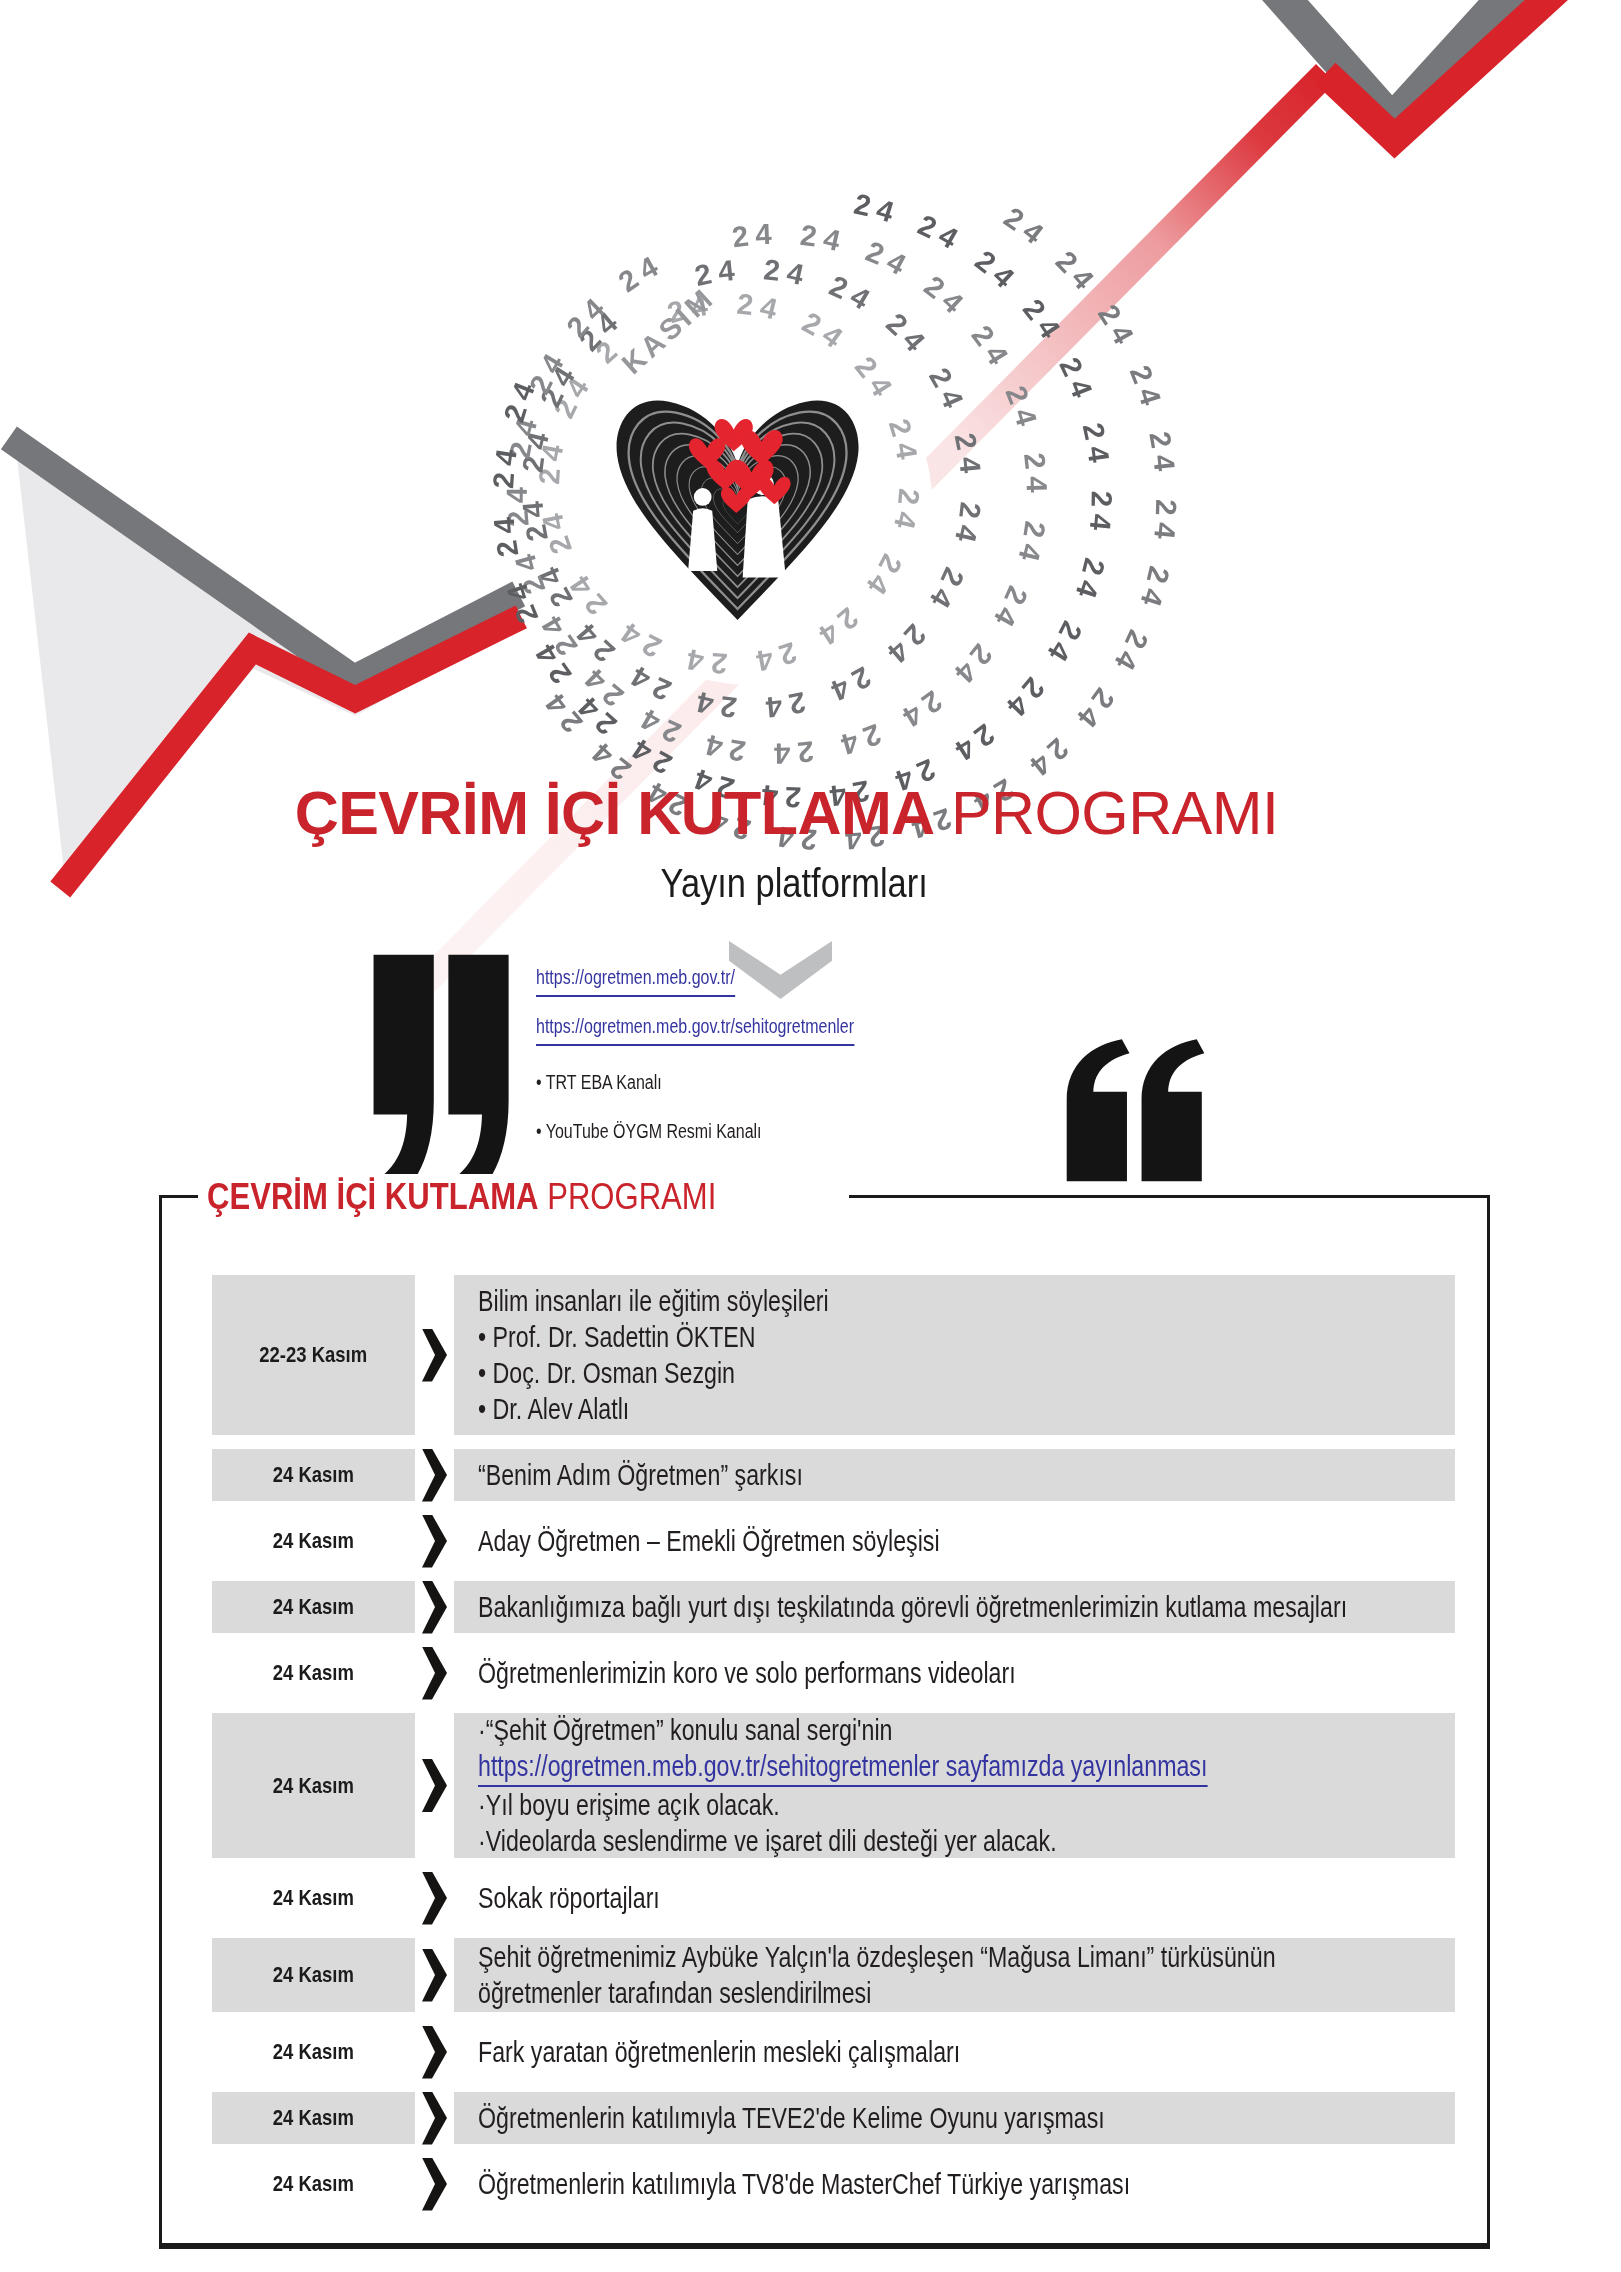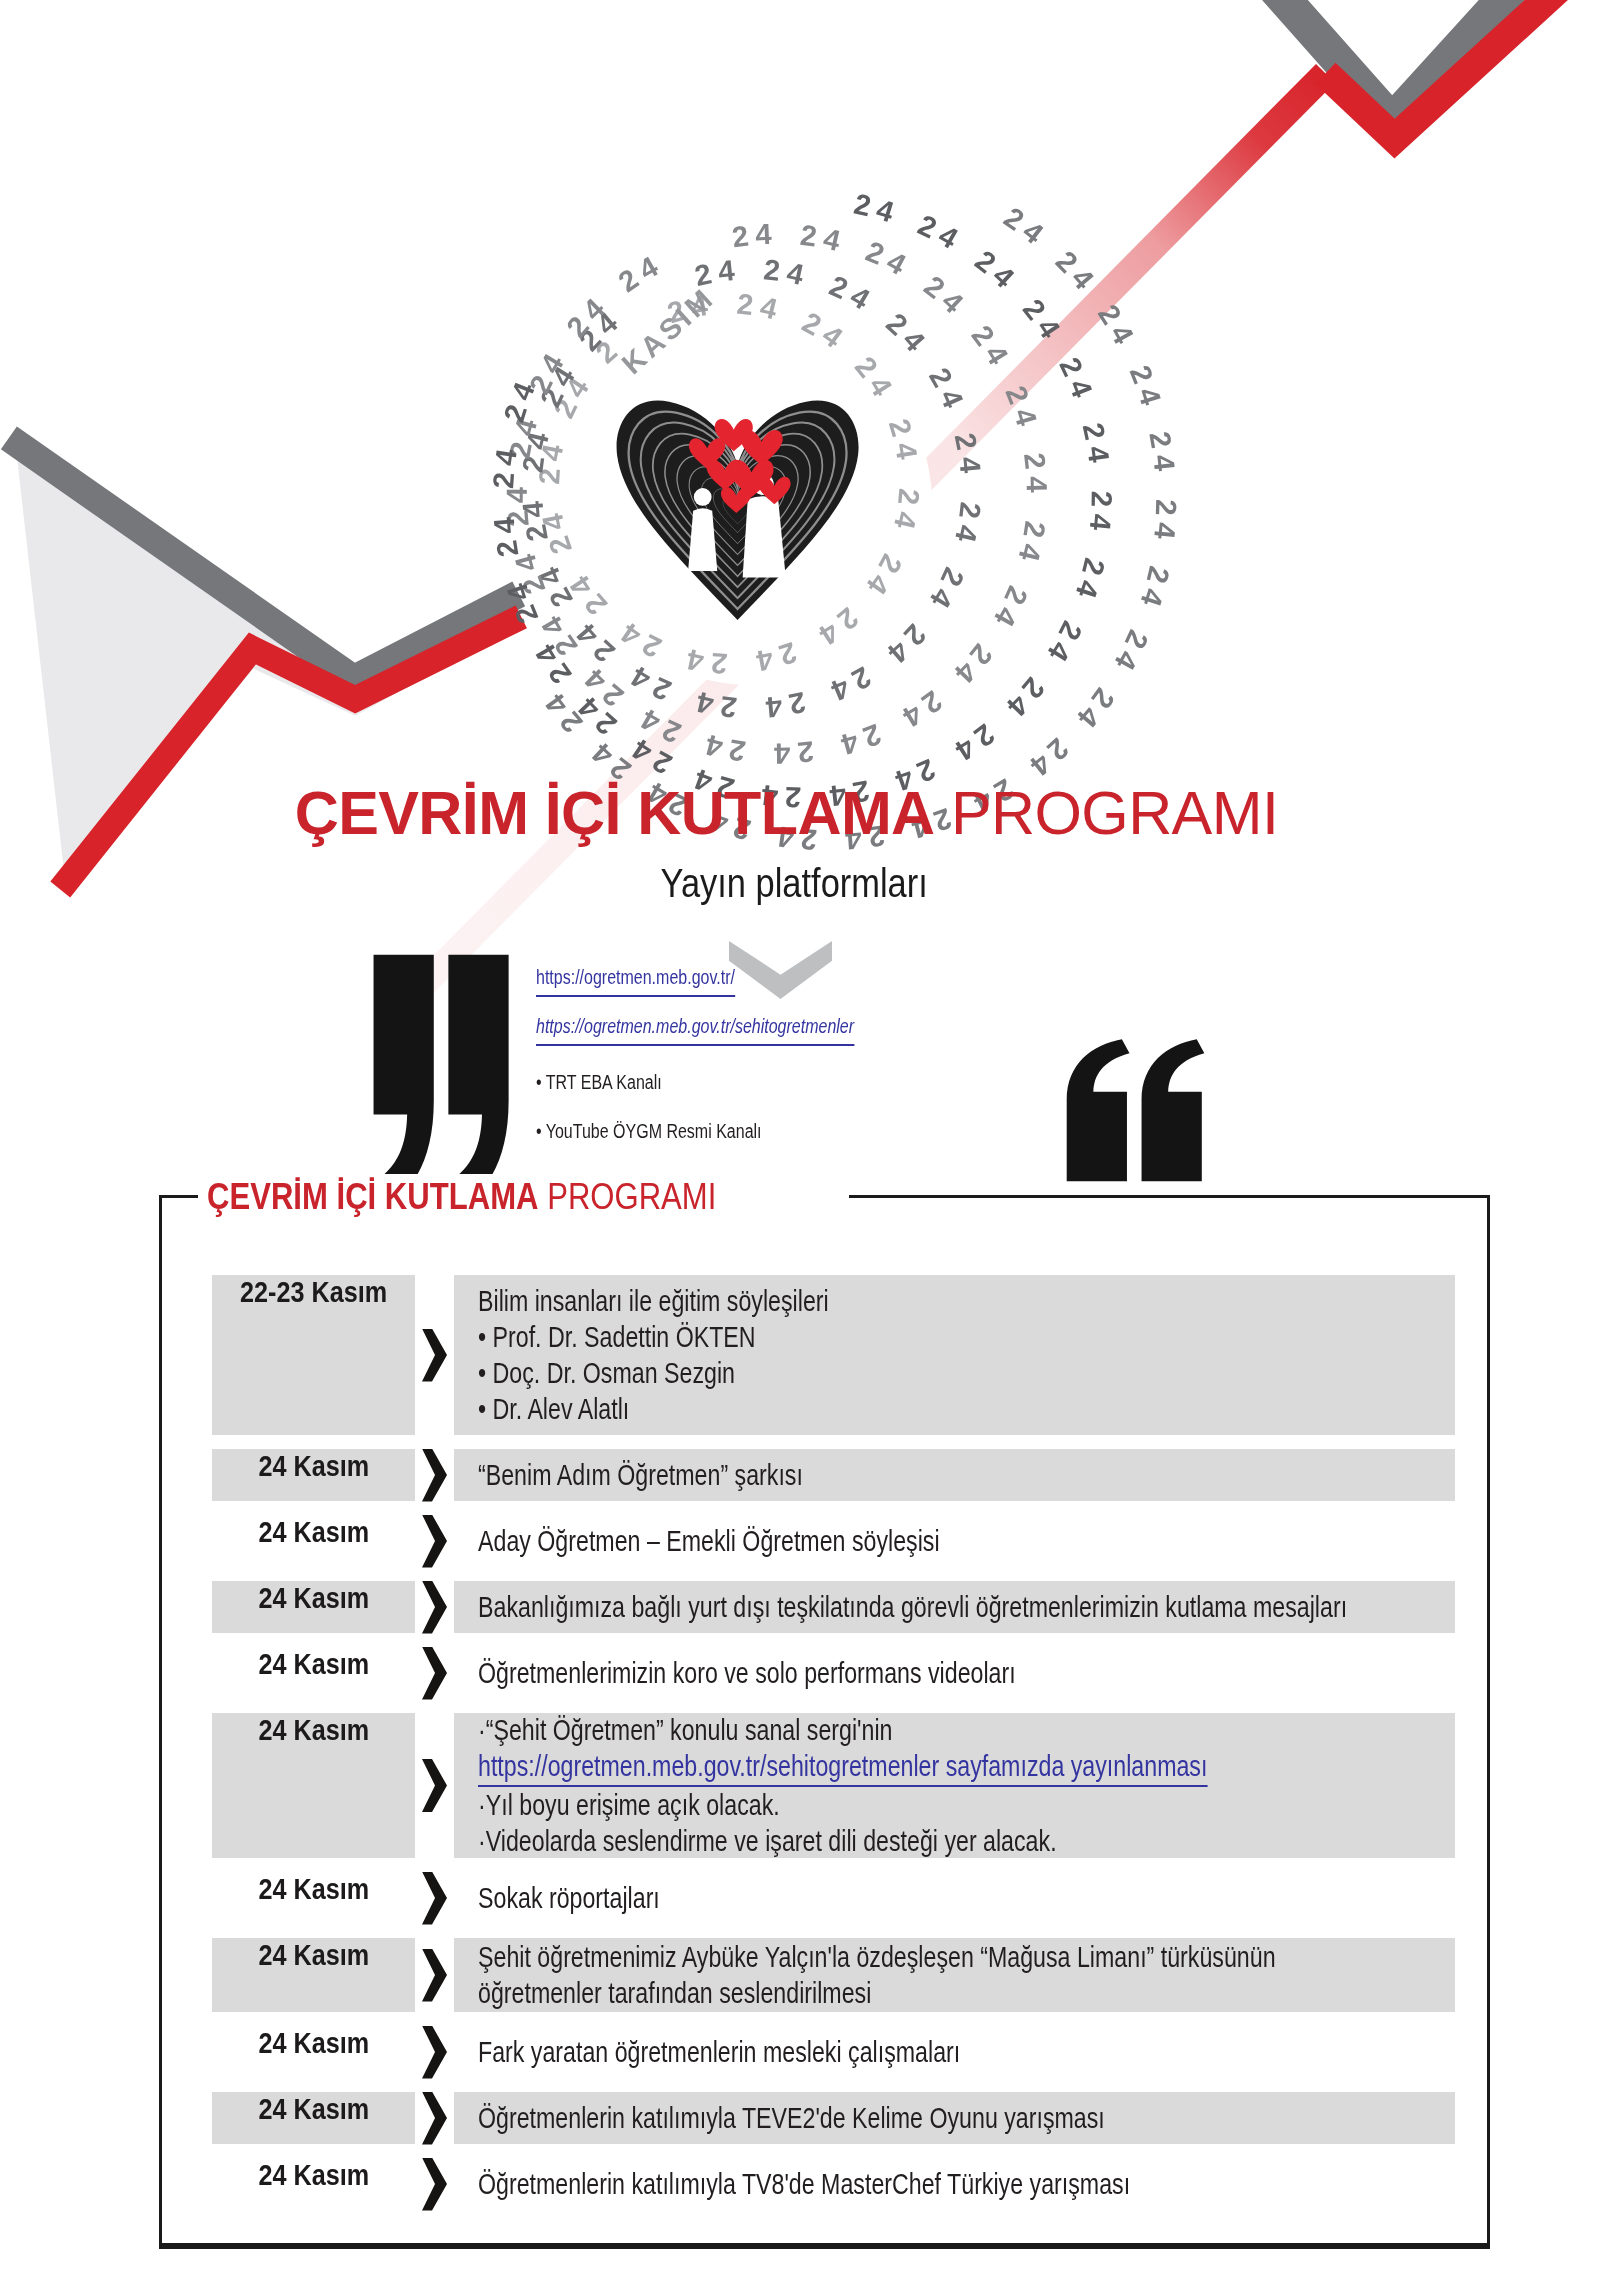--- a/index.html
+++ b/index.html
@@ -34,43 +34,43 @@
     position:absolute;left:8px;width:1573px;top:860px;text-align:center;
     font-size:41px;color:#1b1b1b;font-weight:400;
   }
   .down-arrow{position:absolute;background:var(--arrowgray);
     clip-path:polygon(0% 0%,50% 58%,100% 0%,100% 34%,50% 100%,0% 34%);}
   #arrow-subtitle{left:729px;top:941px;width:103px;height:58px;}
 
   .platforms{position:absolute;left:536px;top:960px;font-size:20px;line-height:34px;}
   .platforms .plink{display:block;color:var(--link);font-weight:400;text-decoration:none;}
   .platforms .plink .cond{border-bottom:2.5px solid var(--link);padding-bottom:1.3px;}
-  .platforms .pl2{margin-top:11.4px;font-style:italic;}
+  .platforms .pl2{margin-top:11.4px;}
   .platforms .pbullet{display:block;color:var(--ink);margin-top:15px;}
   .platforms .pb1{margin-top:19px;}
 
   .program-box{
     position:absolute;left:159px;top:1195px;width:1331px;height:1054px;
     border:3.8px solid #1a1a1a;border-bottom-width:6.3px;box-sizing:border-box;background:transparent;
   }
   .box-title{
     position:absolute;left:36px;top:-24px;background:#fff;
     padding:0 36px 0 9px;font-size:37px;line-height:46px;color:var(--red);white-space:nowrap;
   }
   .box-title .accent{font-weight:800;}
   .box-title .rest{font-weight:400;}
 
   .rows{
     position:absolute;left:0;top:0;right:0;
     padding:77px 0 0 50px;display:flex;flex-direction:column;gap:14px;
   }
   .row{display:flex;align-items:stretch;}
   .row .date{
-    width:203px;flex:0 0 203px;display:flex;justify-content:center;
-    font-weight:700;font-size:30px;color:#1c1a1b;
+    width:203px;flex:0 0 203px;display:flex;align-items:center;justify-content:center;
+    font-weight:700;font-size:22px;color:#1c1a1b;
   }
   .row .chev-wrap{width:39px;flex:0 0 39px;display:flex;align-items:center;justify-content:center;}
   .chev{width:25px;height:53px;background:#161412;
     clip-path:polygon(0% 0%,40% 0%,100% 50%,40% 100%,0% 100%,52% 50%);}
   .row .content{
     width:1001px;flex:0 0 1001px;display:flex;flex-direction:column;justify-content:center;
     padding-left:24px;box-sizing:border-box;font-size:29px;color:var(--ink);
   }
   .row.shaded .date,.row.shaded .content{background:var(--cellgray);}
   .row.h-sm{height:52px;}

